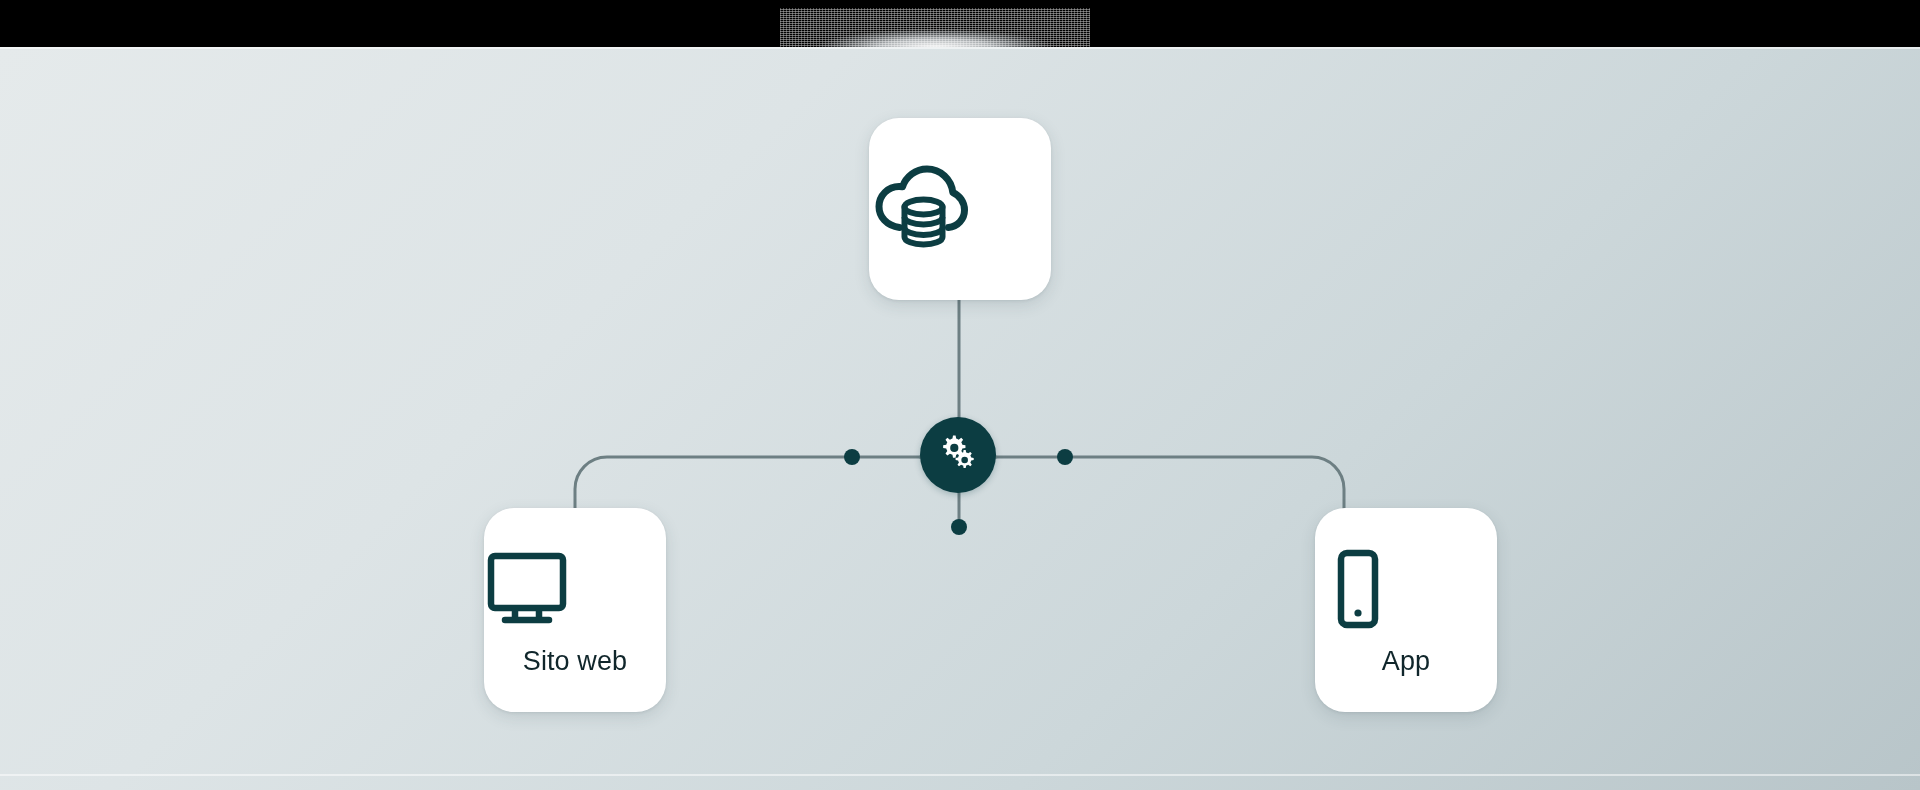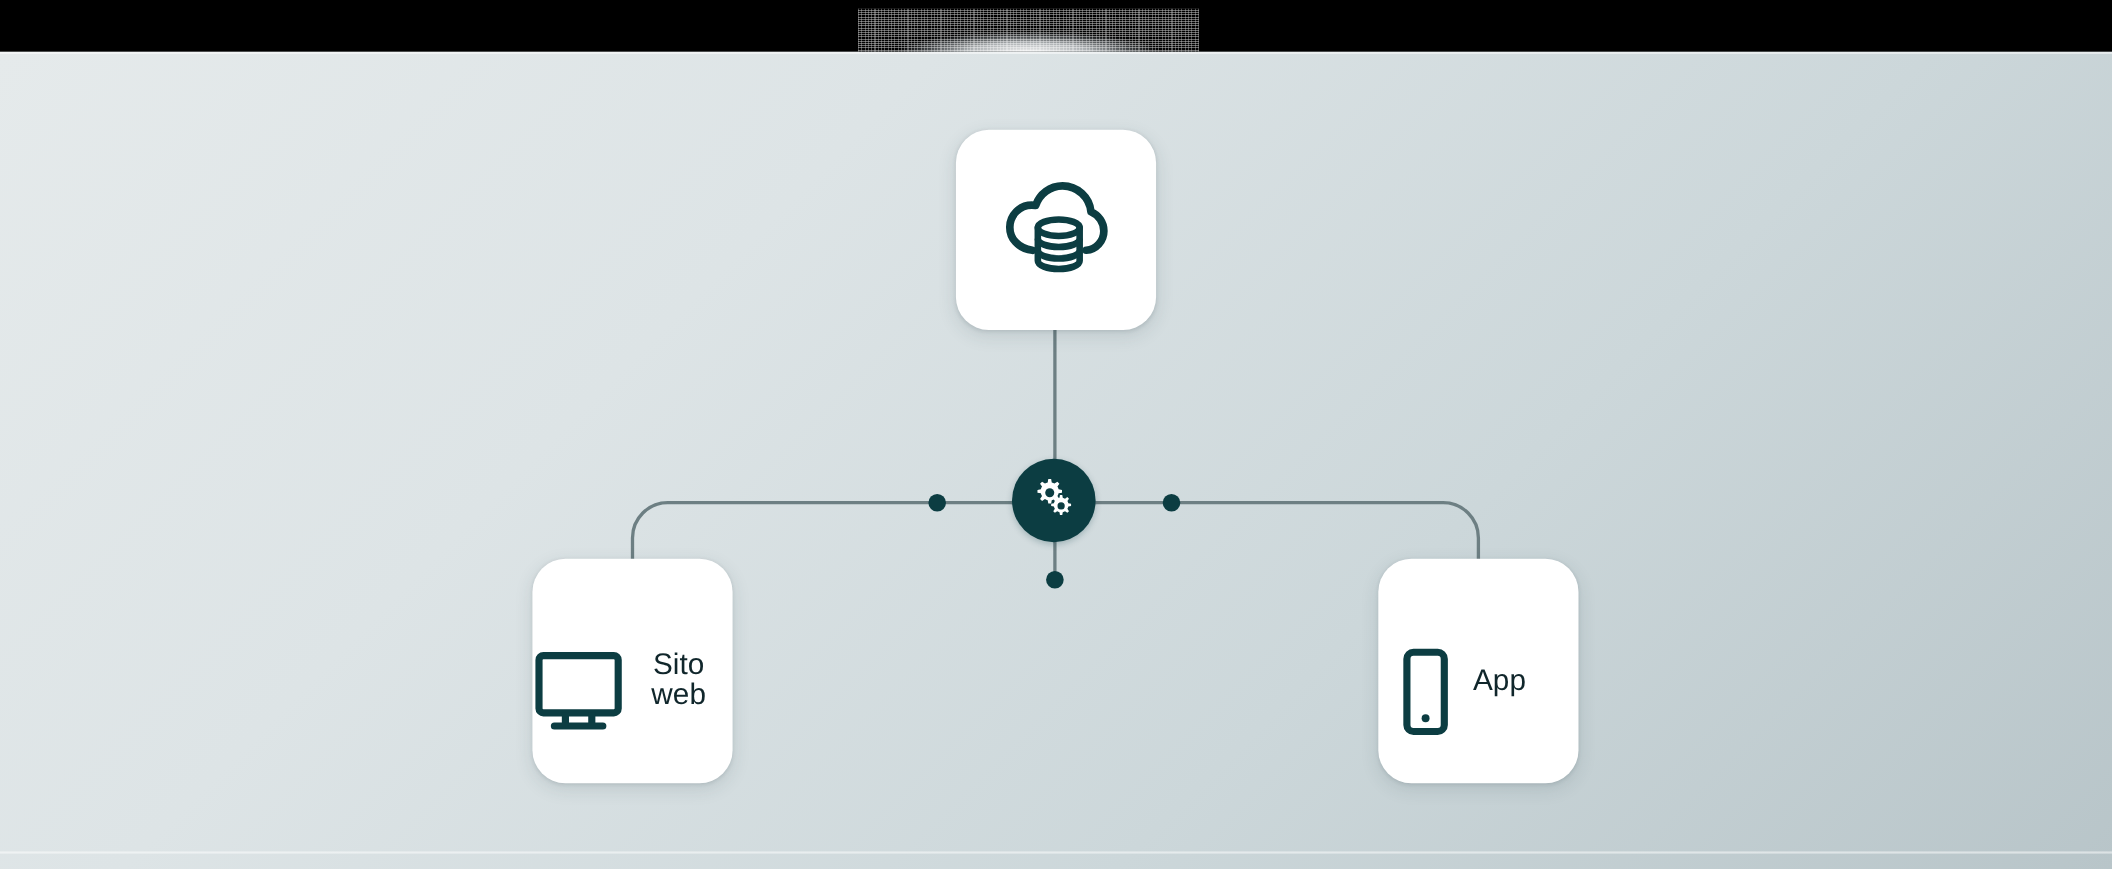--- a/index.html
+++ b/index.html
@@ -82,39 +82,38 @@
     pointer-events: none;
   }
 
   
   .card {
     position: absolute;
     background: #ffffff;
     border-radius: 30px;
     box-shadow: 0 5px 16px rgba(40,60,66,0.13), 0 1px 3px rgba(40,60,66,0.10);
     display: flex;
-    flex-direction: row;
-    align-items: center;
+    flex-direction: column;
     justify-content: center;
   }
   #card-cloud {
     left: 869px;
     top: 71px;
     width: 182px;
     height: 182px;
   }
   .card-leaf {
     top: 461px;
     width: 182px;
     height: 204px;
     justify-content: flex-start;
   }
   #card-sitoweb { left: 484px; }
   #card-cataloghi { left: 869px; }
-  #card-app { left: 1253px; }
+  #card-app { left: 1315px; }
 
   .leaf-icon-wrap {
     margin-top: 38px;
     width: 86px;
     height: 86px;
     display: flex;
     align-items: center;
     justify-content: center;
   }
   .leaf-label {

